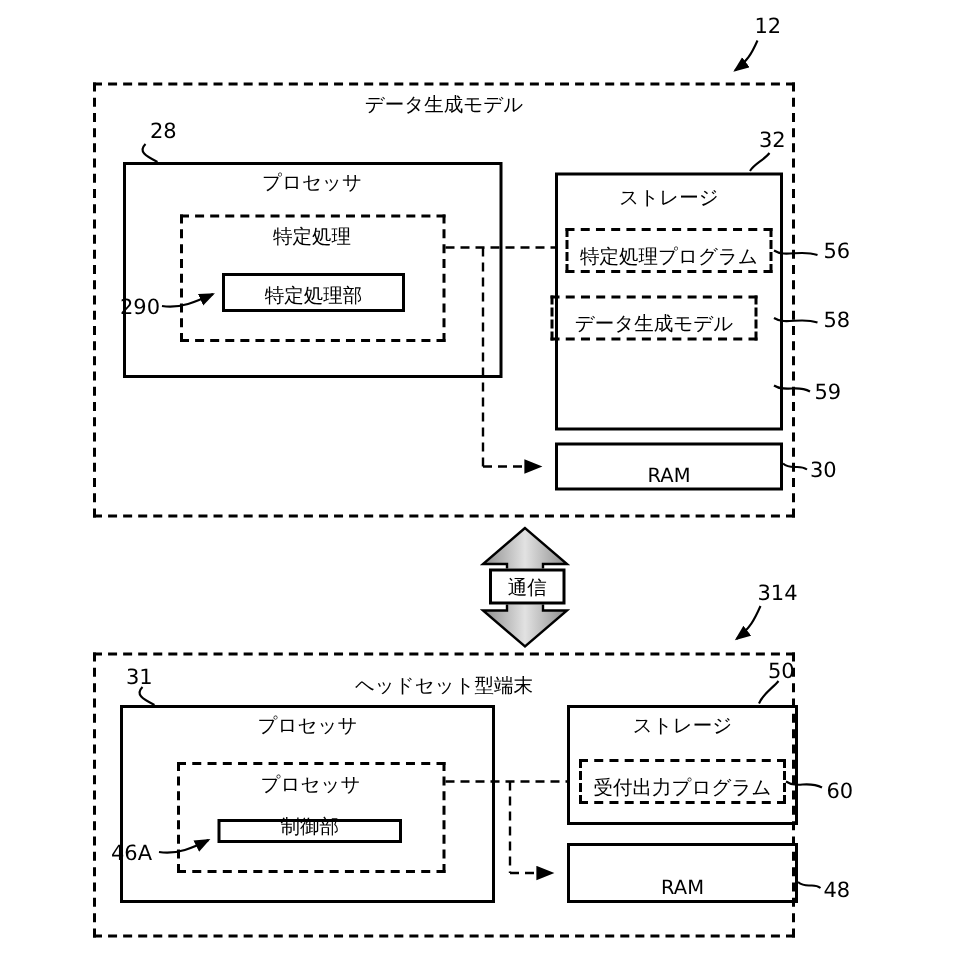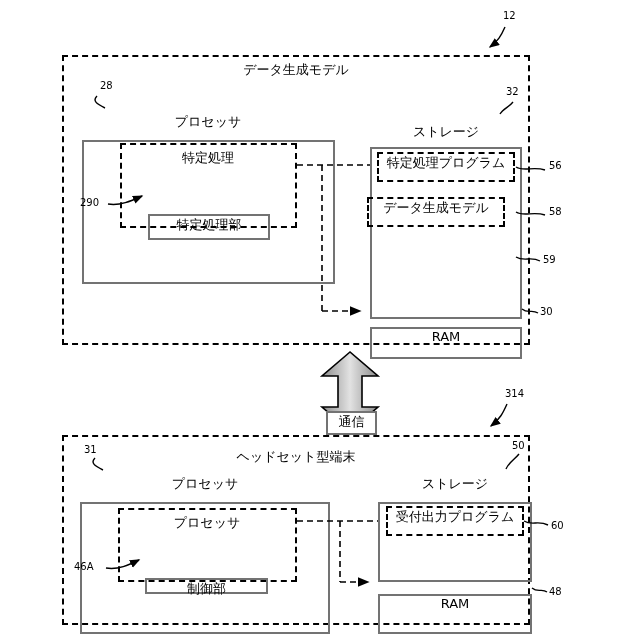--- a/index.html
+++ b/index.html
@@ -3,26 +3,26 @@
 <meta charset="utf-8">
 <style>
   * { box-sizing: border-box; }
   html, body { margin: 0; padding: 0; background: #fff; }
   .canvas {
     position: relative; width: 640px; height: 640px; background: #fff;
     font-family: "DejaVu Sans", "Liberation Sans", sans-serif; color: #000;
     overflow: hidden;
   }
   .box { position: absolute; background: transparent; }
-  .solid { border: 2px solid #737373; margin-top: 32px; }
+  .solid { border: 2px solid #000000; }
   .dashed { border: 2px dashed #000; }
-  .flex { display: flex; align-items: flex-start; justify-content: center; }
+  .flex { display: flex; align-items: flex-end; justify-content: center; }
   .ttl { position: absolute; transform: translateX(-50%); font-size: 13px; white-space: nowrap; }
   .lbl { font-size: 13px; white-space: nowrap; }
-  .ref { position: absolute; font-size: 10px; white-space: nowrap; }
+  .ref { position: absolute; font-size: 14px; white-space: nowrap; }
   .overlay { position: absolute; left: 0; top: 0; width: 640px; height: 640px; pointer-events: none; }
   .whitebg { background: #fff; }
 </style>
 </head>
 <body>
 
 <div class="canvas">
 
   <div class="box dashed" style="left:62px;top:55px;width:468px;height:290px"></div>
   <span class="ttl" style="left:296px;top:61px">データ生成モデル</span>

